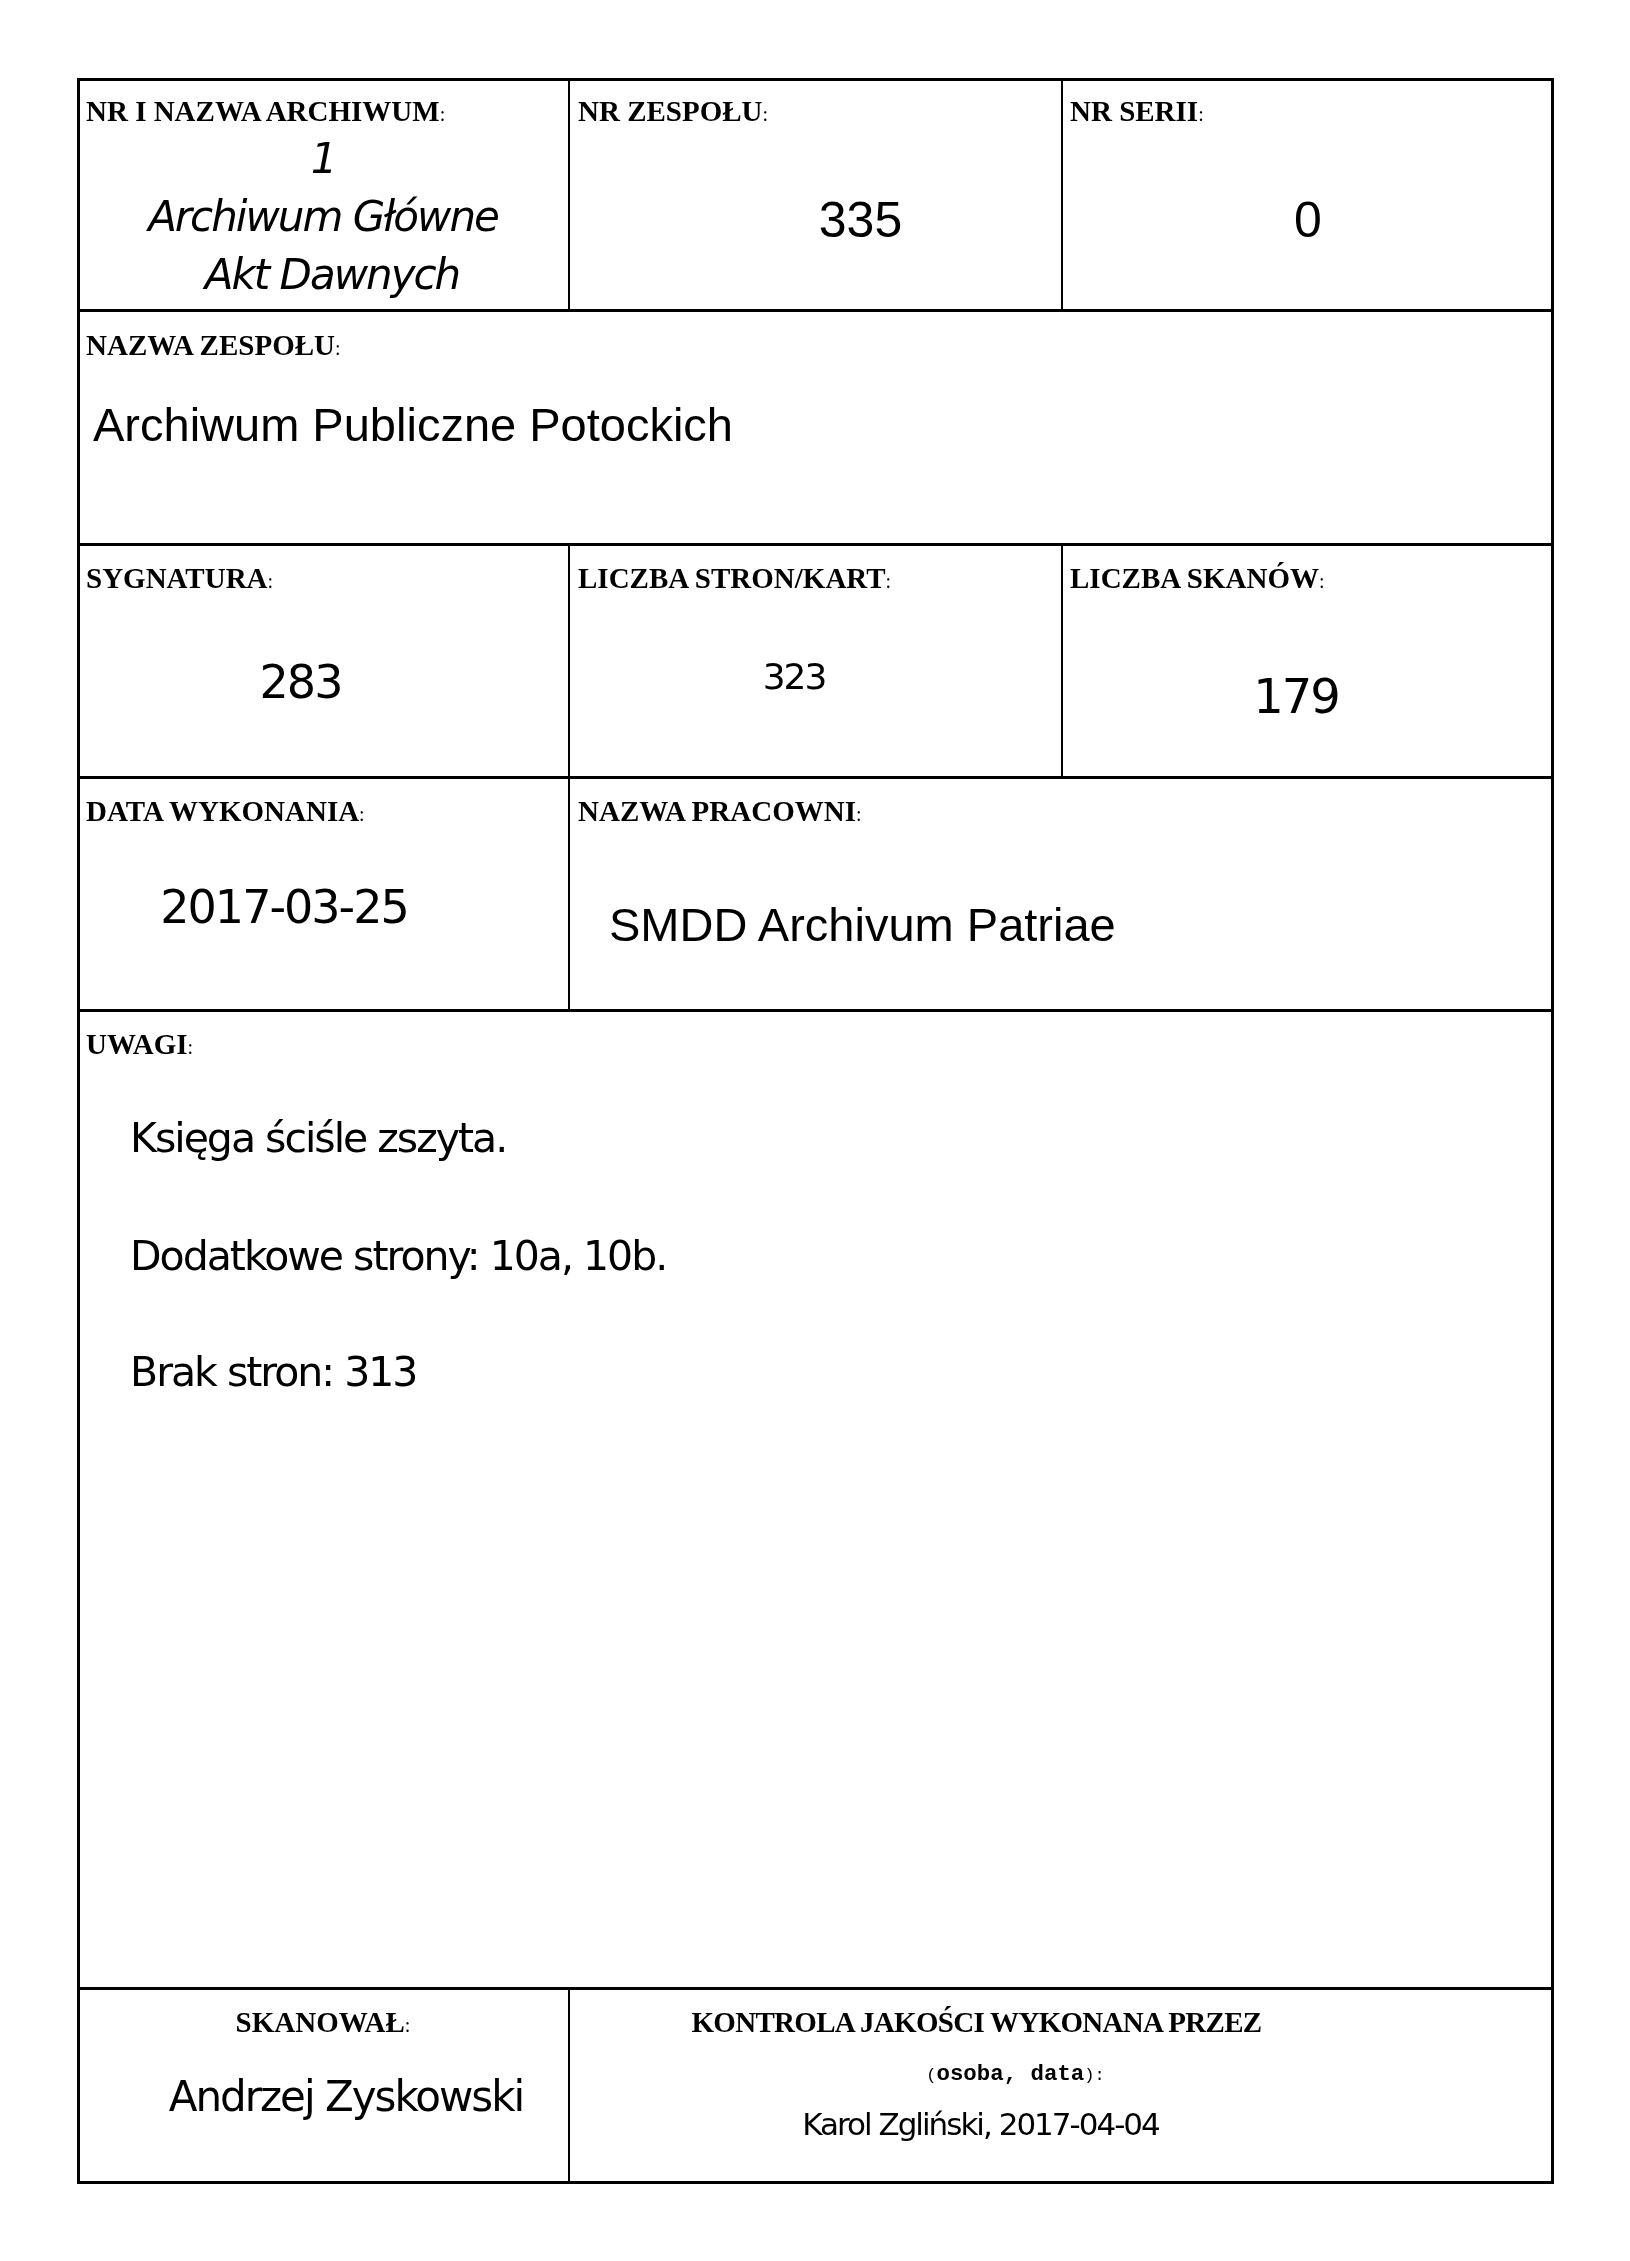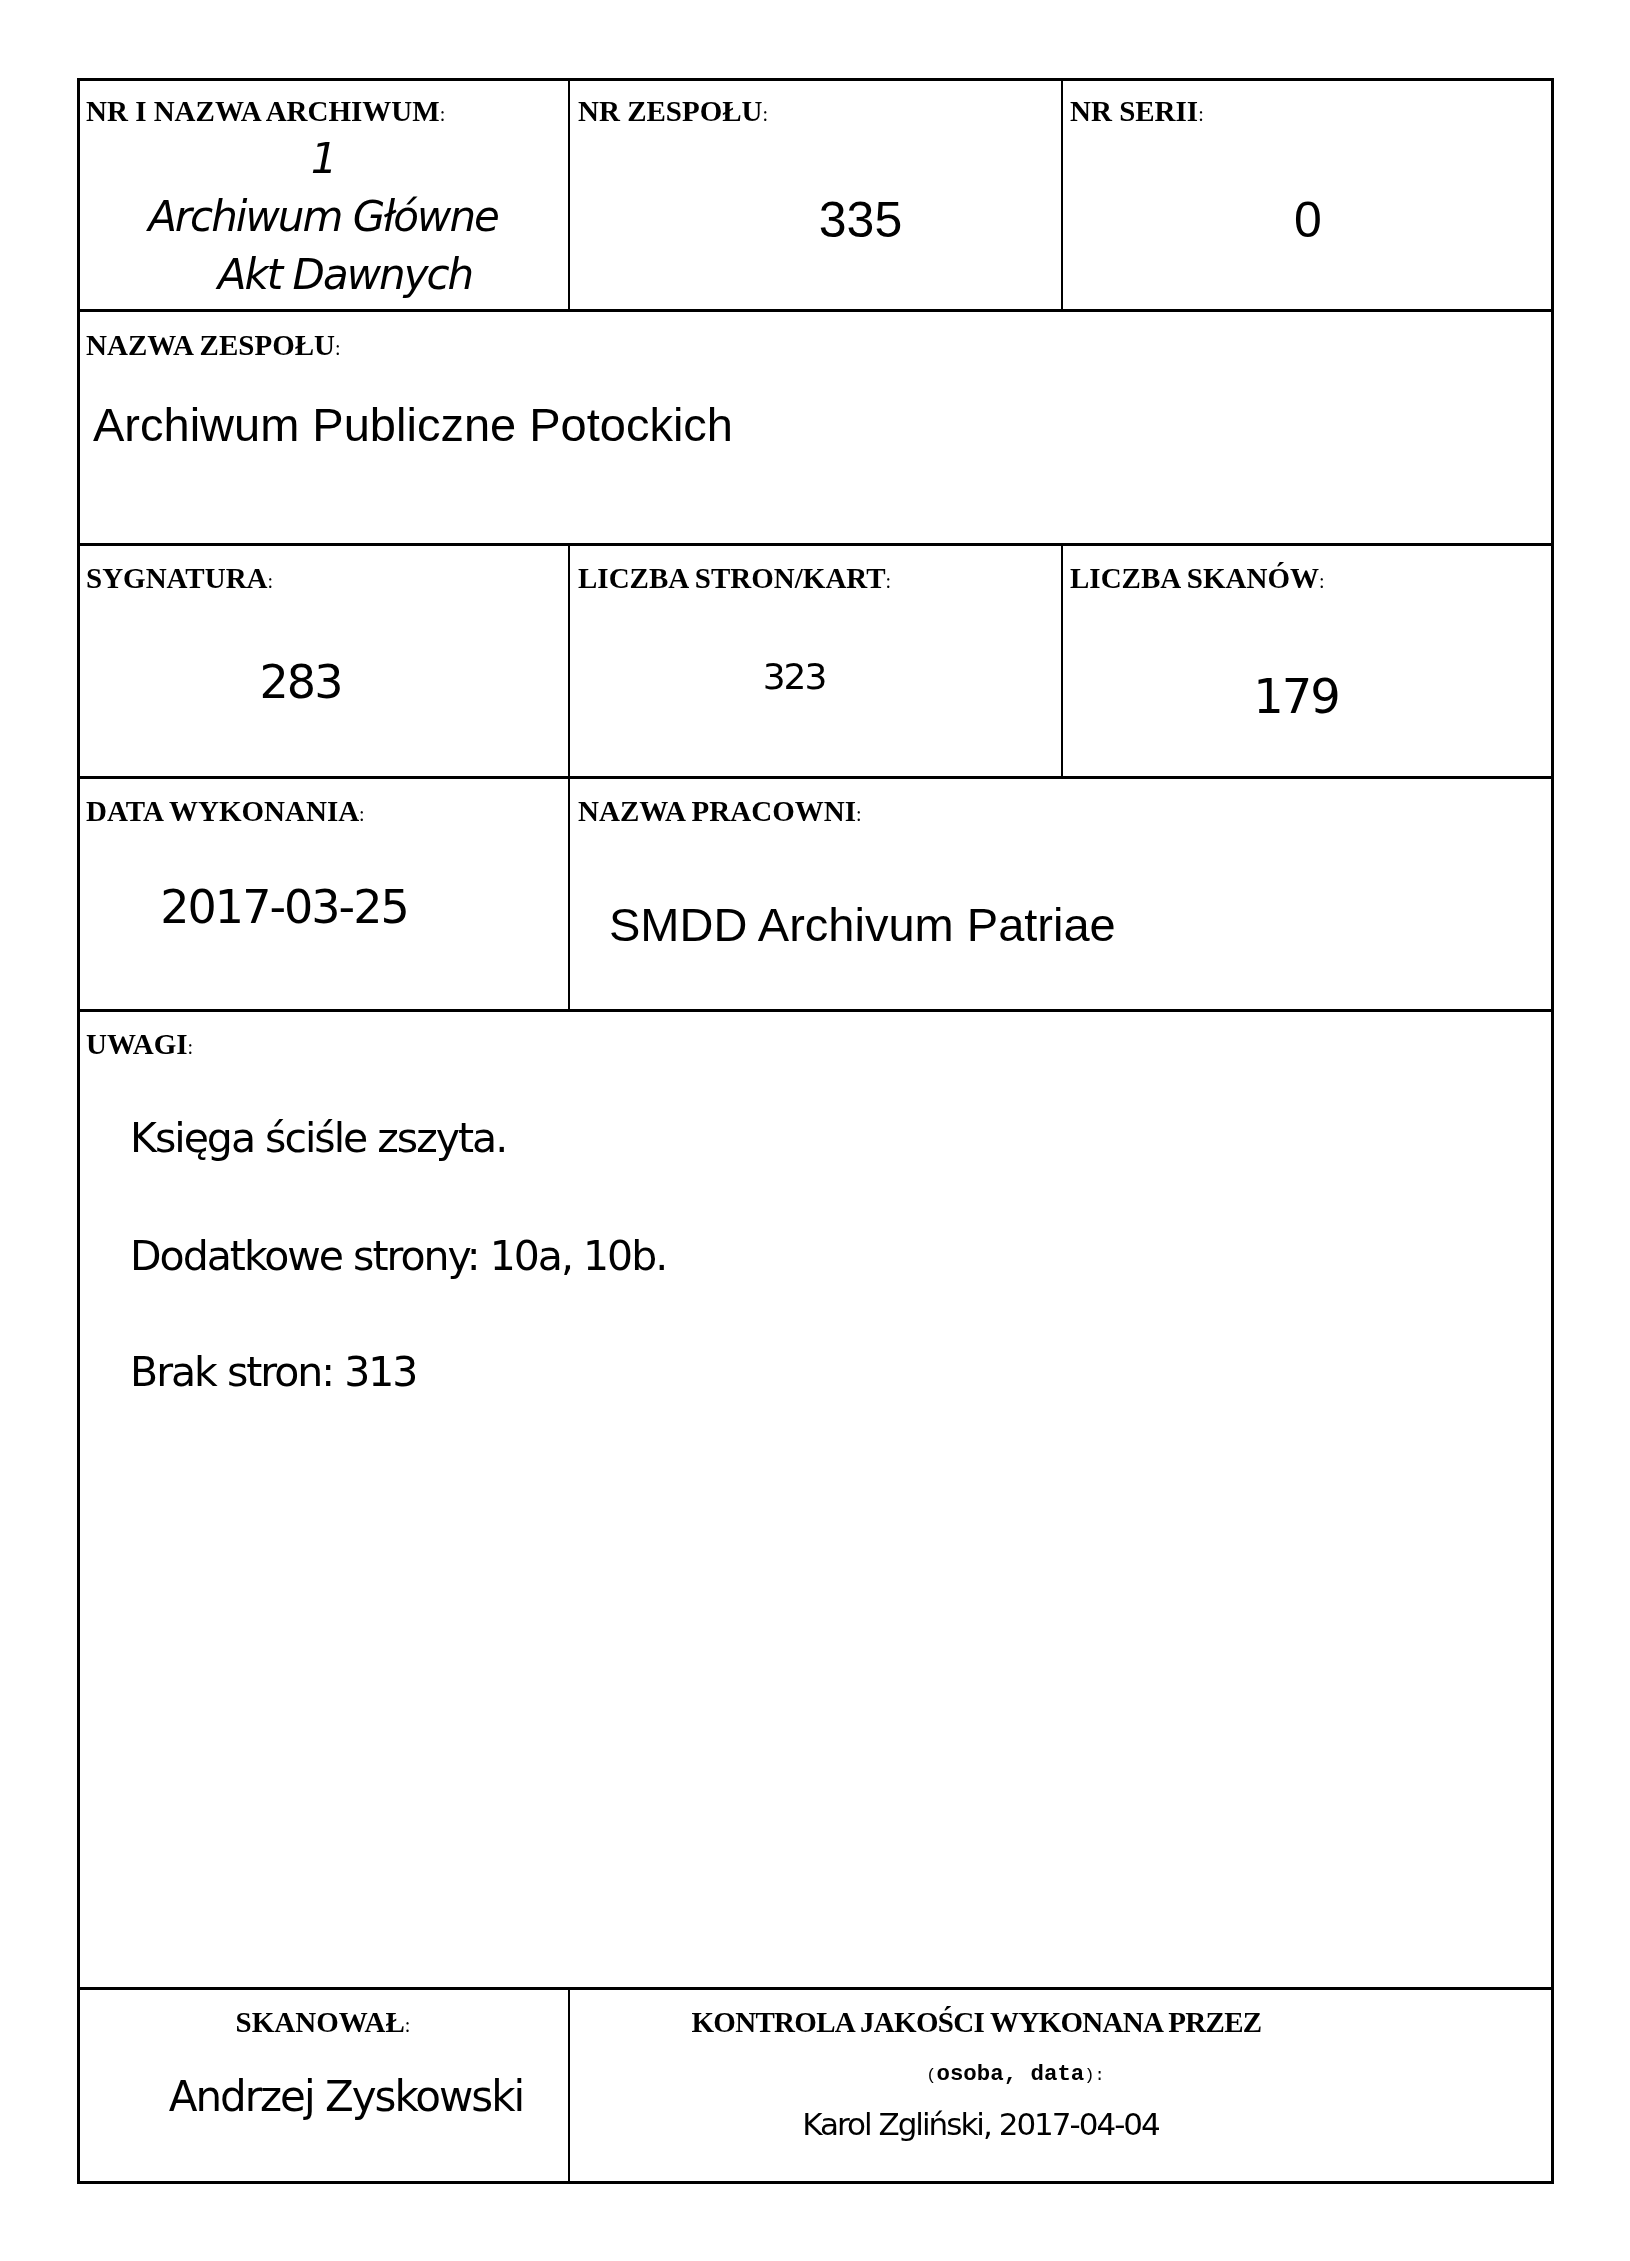--- a/index.html
+++ b/index.html
@@ -32,21 +32,21 @@
 <div class="vline" style="left:568px; top:543px; height:235px;"></div>
 <div class="vline" style="left:1061px; top:543px; height:235px;"></div>
 <div class="vline" style="left:568px; top:776px; height:235px;"></div>
 <div class="vline" style="left:568px; top:1987px; height:197px;"></div>
 
 <div class="lbl" style="left:86px; top:97px;">
   <span>NR I NAZWA ARCHIWUM</span><span class="colon">:</span>
 </div>
 <div class="val-hum italic center" style="left:77px; width:492px; top:138px;">1</div>
 <div class="val-hum italic center" style="left:77px; width:492px; top:196px;">Archiwum Główne</div>
-<div class="val-hum italic center" style="left:83px; width:524px; top:254px;">Akt Dawnych</div>
+<div class="val-hum italic center" style="left:70px; width:524px; top:254px;">Akt Dawnych</div>
 
 <div class="lbl" style="left:578px; top:97px;">
   <span>NR ZESPOŁU</span><span class="colon">:</span>
 </div>
 <div class="val-sans center" style="left:570px; width:581px; top:195px; font-size:50px;">335</div>
 
 <div class="lbl" style="left:1070px; top:97px;">
   <span>NR SERII</span><span class="colon">:</span>
 </div>
 <div class="val-sans center" style="left:1063px; width:490px; top:195px; font-size:50px;">0</div>

